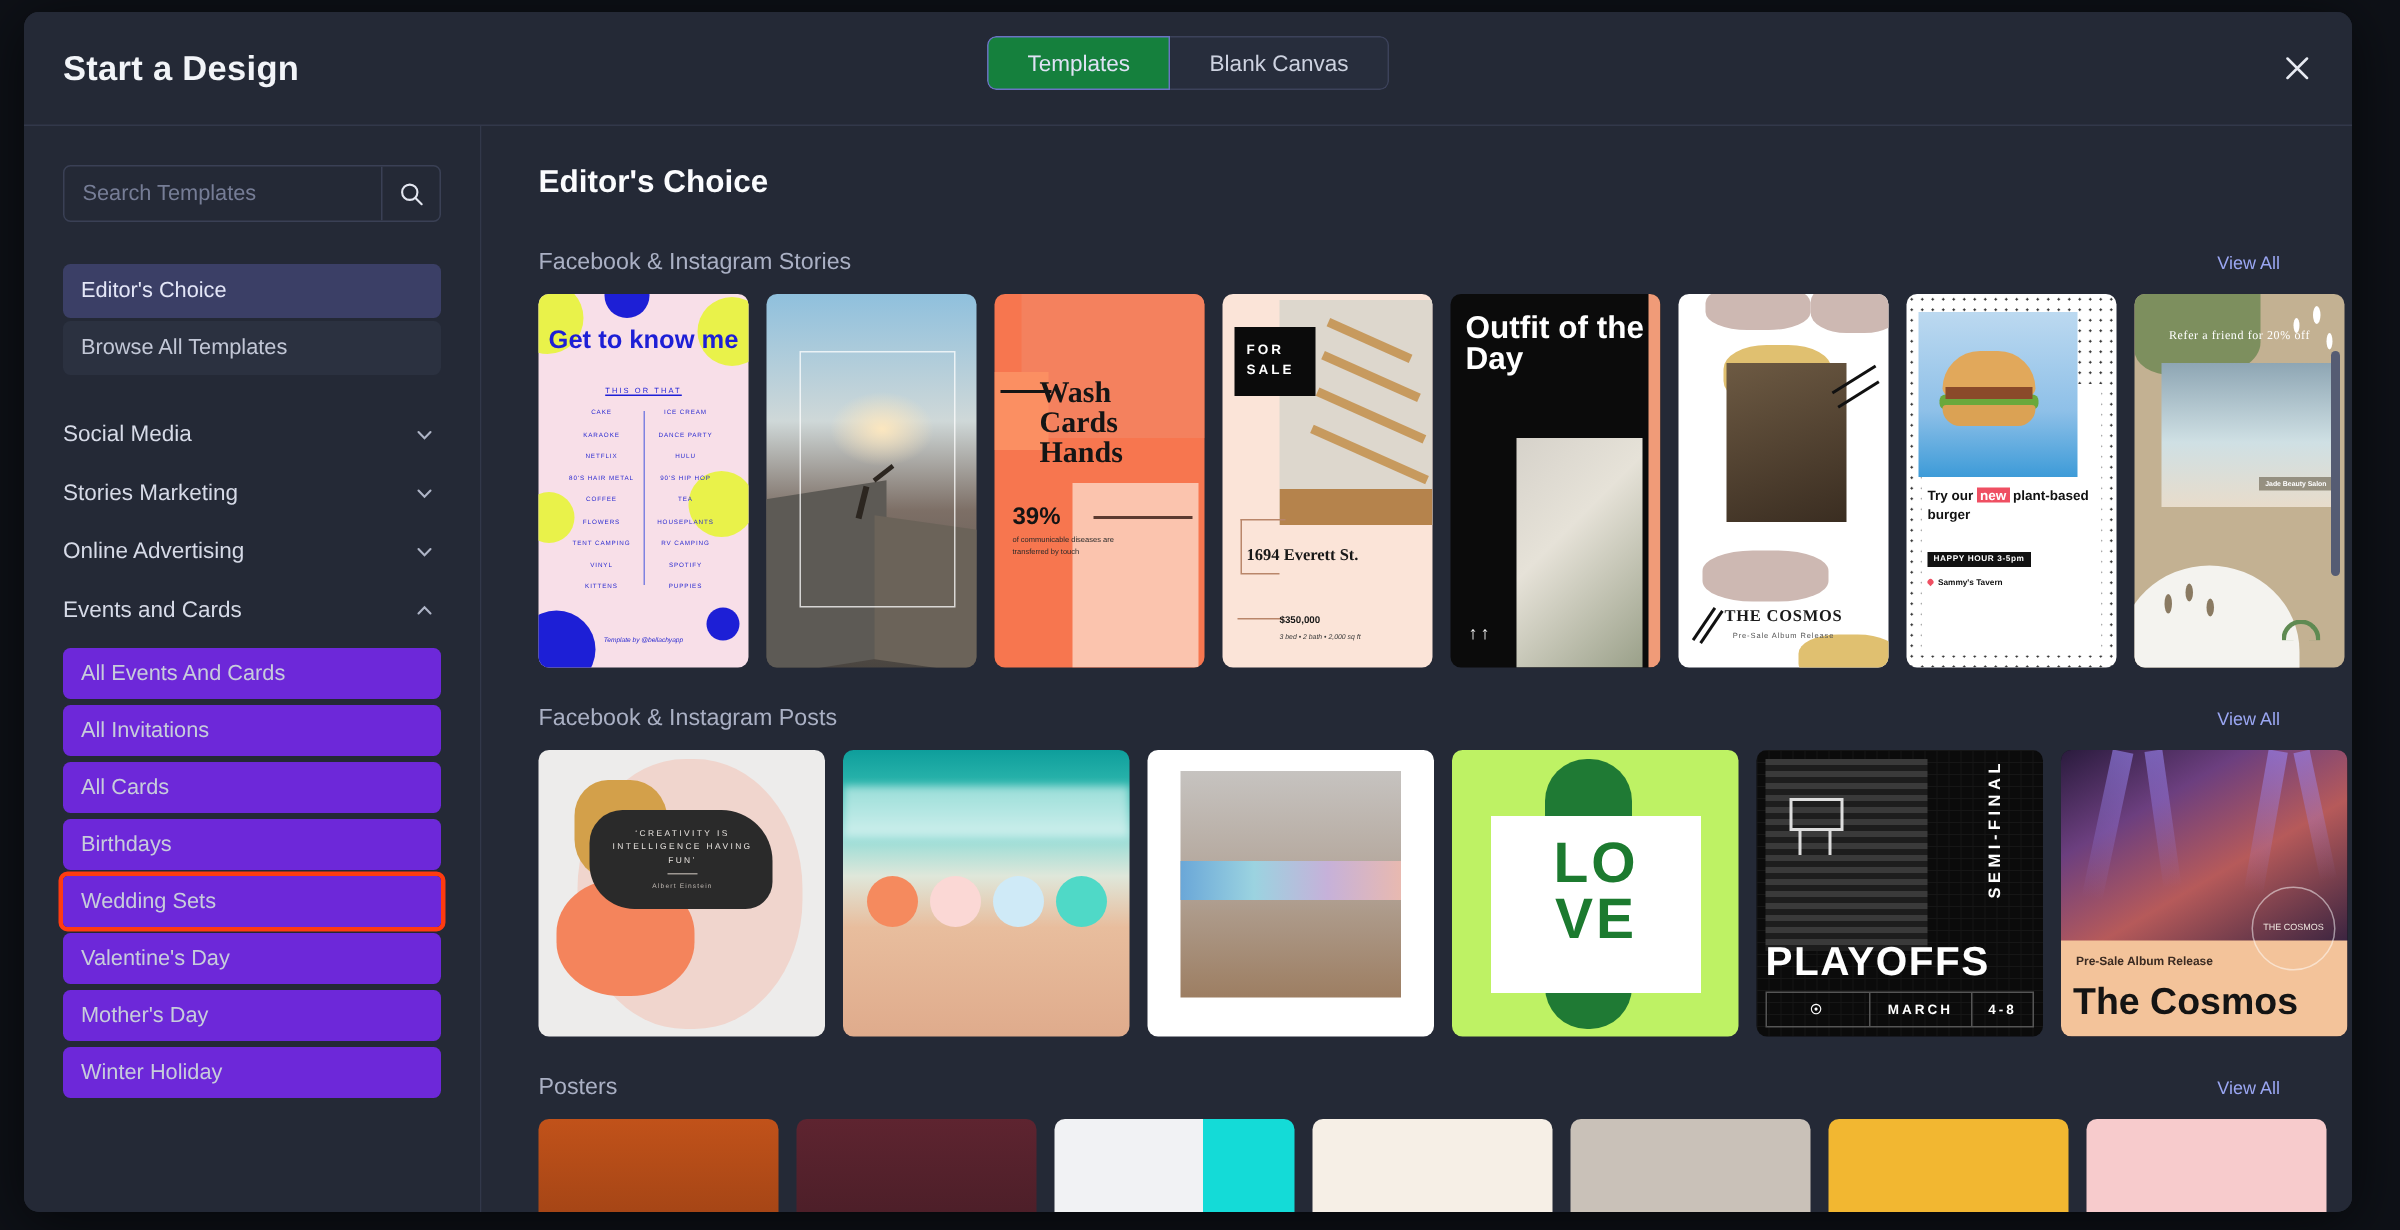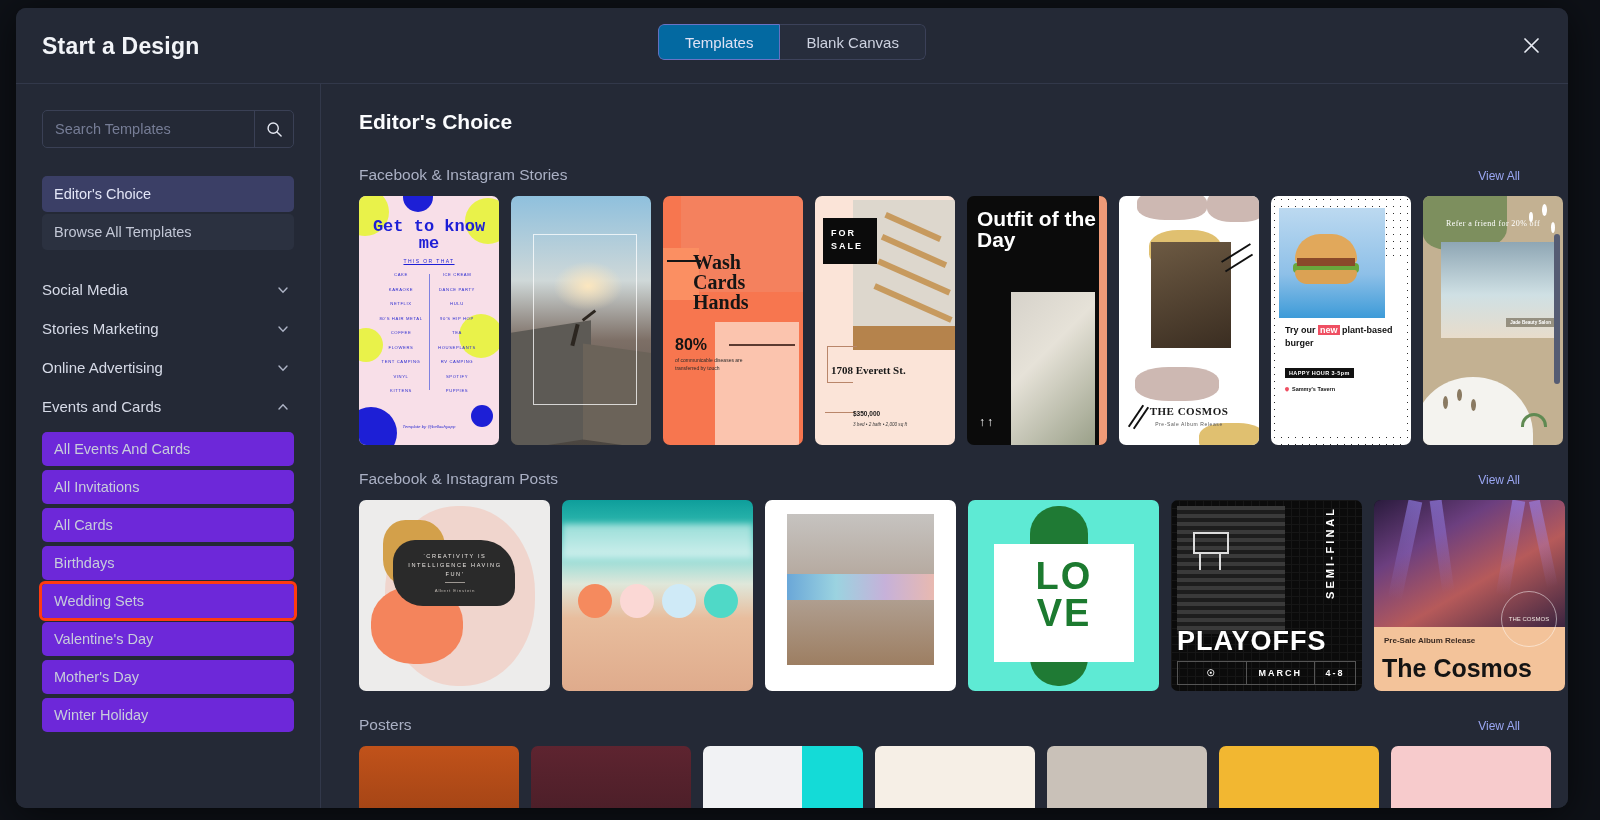--- a/index.html
+++ b/index.html
@@ -37,21 +37,21 @@
   }
   .tab {
     height: 36px; padding: 0 26px;
     display: flex; align-items: center; justify-content: center;
     font-size: 15px; color: #cdd2e0;
     background: #272d3c; border: 1px solid #3c425a;
     cursor: pointer; white-space: nowrap;
   }
   .tab:first-child { border-radius: 6px 0 0 6px; }
   .tab:last-child  { border-radius: 0 6px 6px 0; border-left: none; }
-  .tab.active { background: #0369a1; border-color: #6b73c4; color: #dfe2f5; }
+  .tab.active { background: #15803d; border-color: #6b73c4; color: #dfe2f5; }
   .close-btn {
     position: absolute; right: 22px; top: 50%; transform: translateY(-50%);
     width: 30px; height: 30px; display: flex; align-items: center; justify-content: center;
     cursor: pointer;
   }
   .close-btn svg { display: block; }
 
   .modal-body { display: flex; height: 724px; }
 
   
@@ -127,21 +127,21 @@
   .vscroll {
     position: absolute; right: 8px; top: 150px;
     width: 6px; height: 150px; border-radius: 3px; background: #555c73;
     cursor: pointer;
   }
   .c { position: absolute; border-radius: 50%; }
 
   
   .s1 { background: #f8dfe8; }
   .s1 .t { position: absolute; left: 0; right: 0; top: 22px; text-align: center;
-           font-family: Liberation Mono, monospace; font-weight: bold; color: #1d1fd6;
+           font-family: Liberation Sans, sans-serif; font-weight: bold; color: #1d1fd6;
            font-size: 17px; line-height: 17px; }
   .s1 .sub { position:absolute; left:0; right:0; top:62px; text-align:center; font-size:5px;
              letter-spacing:1.4px; color:#1d1fd6; text-decoration: underline; }
   .s1 .cols { position:absolute; left:14px; right:14px; top:76px; display:flex; }
   .s1 .col { flex:1; text-align:center; }
   .s1 .col div { font-size:4.2px; letter-spacing:.6px; color:#2a2ad0; margin-bottom:9.5px; }
   .s1 .divider { position:absolute; left:50%; top:78px; height:116px; width:1px; background:#7f82e0; }
   .s1 .credit { position:absolute; left:0;right:0; bottom:16px; text-align:center; font-size:4.4px; color:#2a2ad0; font-style:italic; }
 
   
@@ -251,21 +251,21 @@
   .p2 .sw{ position:absolute; top:84px; width:34px; height:34px; border-radius:50%; }
 
   
   .p3 { background:#fff; }
   .p3 .ph{ position:absolute; left:22px; top:14px; right:22px; bottom:26px;
            background: linear-gradient(#c6c3c0 0%, #b4a79c 45%, #9d7e62 100%); }
   .p3 .tear{ position:absolute; left:22px; top:74px; right:22px; height:26px;
              background: linear-gradient(90deg,#6aa7d8,#9bd3e0,#c6b1d9,#e8b9b0); }
 
   
-  .p4 { background:#5eead4; }
+  .p4 { background:#bef264; }
   .p4 .cact{ position:absolute; left:62px; top:6px; width:58px; height:180px; background:#1f7a34; border-radius:28px; }
   .p4 .arm{ position:absolute; background:#1f7a34; border-radius:16px; }
   .p4 .wh{ position:absolute; left:26px; top:44px; width:140px; height:118px; background:#fff; }
   .p4 .tx{ position:absolute; left:26px; top:58px; width:140px; text-align:center;
            font-weight:bold; font-size:38px; line-height:37px; color:#1c7a2f; letter-spacing:2px; }
 
   
   .p5 { background:#0b0b0b; }
   .p5 .img{ position:absolute; left:6px; top:6px; width:108px; height:128px;
             background: repeating-linear-gradient(0deg,#1d1d1d 0 4px,#3a3a3a 4px 8px); }
@@ -451,37 +451,37 @@
               <div class="arm"></div>
             </div>
 
             <div class="card story s3">
               <div class="ph"></div>
               <div class="box"></div>
               <div class="ar1"></div>
               <div class="ph2"></div>
               <div class="ar2"></div>
               <div class="t">Wash Cards Hands</div>
-              <div class="pct">80%</div>
+              <div class="pct">39%</div>
               <div class="bt">of communicable diseases are transferred by touch</div>
             </div>
 
             <div class="card story s4">
               <div class="img2">
                 <div class="stair" style="left:30px;top:24px;width:60px;height:6px;transform:rotate(24deg);"></div>
                 <div class="stair" style="left:26px;top:48px;width:70px;height:6px;transform:rotate(24deg);"></div>
                 <div class="stair" style="left:22px;top:74px;width:78px;height:6px;transform:rotate(24deg);"></div>
                 <div class="stair" style="left:18px;top:100px;width:84px;height:6px;transform:rotate(24deg);"></div>
                 <div class="stair" style="left:0;bottom:0;right:0;height:24px;background:#b5834c;"></div>
               </div>
               <div class="tag">FOR SALE</div>
               <div class="ln" style="left:12px;top:150px;width:1px;height:36px;"></div>
               <div class="ln" style="left:12px;top:150px;width:30px;height:1px;"></div>
               <div class="ln" style="left:12px;top:186px;width:26px;height:1px;"></div>
-              <div class="addr">1708 Everett St.</div>
+              <div class="addr">1694 Everett St.</div>
               <div class="ln" style="left:10px;bottom:32px;width:30px;height:1px;"></div>
               <div class="price">$350,000</div>
               <div class="meta">3 bed • 2 bath • 2,000 sq ft</div>
             </div>
 
             <div class="card story s5">
               <div class="side"></div>
               <div class="ph"></div>
               <div class="t">Outfit of the Day</div>
               <div class="arrows">↑↑</div>

